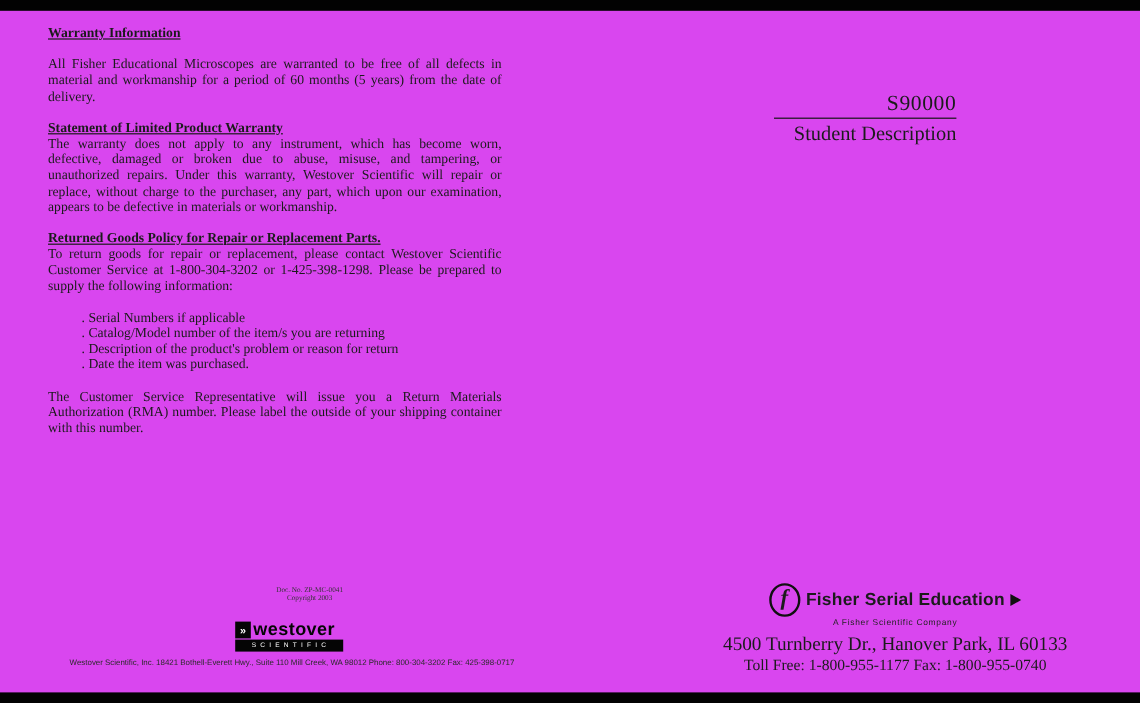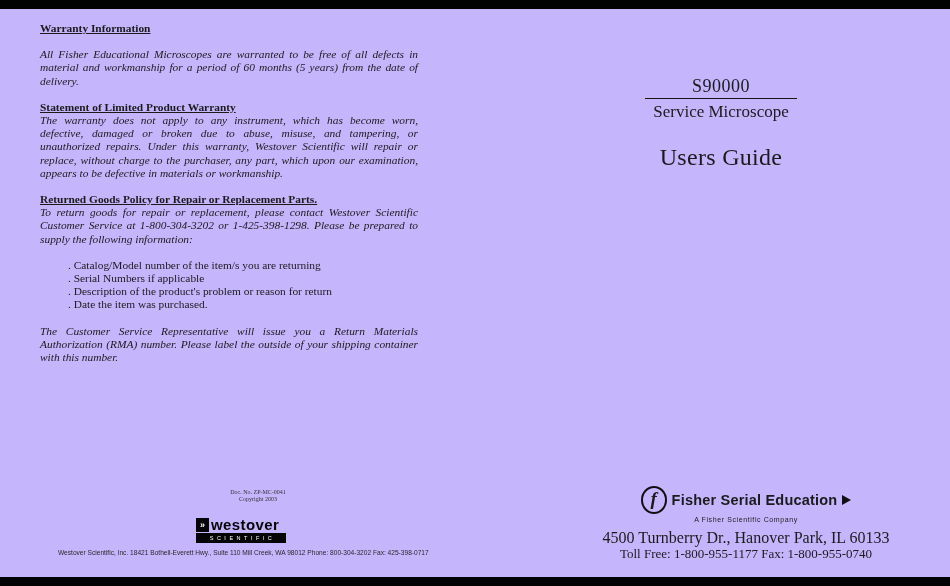--- a/index.html
+++ b/index.html
@@ -1,41 +1,41 @@
 <!DOCTYPE html>
 <html><head>
 <meta charset="utf-8">
 <style>
   html,body { margin:0; padding:0; background:#e8e8e8; }
   .page {
     position:relative; width:950px; height:586px; margin:0 auto;
-    background:#c4b5fd; color:#1b1b1b; overflow:hidden;
+    background:#d946ef; color:#1b1b1b; overflow:hidden;
     font-family:"Liberation Serif", serif;
   }
   .edge-bar { position:absolute; left:0; width:950px; height:9px; background:#020202; }
   .edge-bar.top { top:0; }
   .edge-bar.bottom { bottom:0; }
 
   
   .left-col {
     position:absolute; left:40px; top:22px; width:393px;
     font-size:11.4px; line-height:13.2px;
   }
   .sec-heading {
     margin:0; font-size:11.4px; font-weight:bold; text-decoration:underline;
   }
   .sec-heading.spaced-after { margin-bottom:13px; }
-  .para { margin:0 15px 13px 0; text-align:justify;font-style:italic; }
+  .para { margin:0 15px 13px 0; text-align:justify; }
   .para.last { margin-bottom:0; }
   .req-list { margin:13px 0 13px 28px; }
   .req-item { white-space:nowrap; }
 
   
   .title-block {
-    position:absolute; left:645px; top:76px; width:152px; text-align:center;
+    position:absolute; left:645px; top:76px; width:152px; text-align:right;
   }
   .model-no { font-size:18px; line-height:21px; letter-spacing:0.5px; }
   .model-rule { border-bottom:1.5px solid #161616; margin:1px 0 3px 0; }
   .product-name { font-size:17px; line-height:19px; }
   .guide-title { font-size:24px; line-height:26px; margin-top:23px; letter-spacing:0.3px; }
 
   
   .fisher-block { position:absolute; left:600px; top:486px; width:292px; text-align:center; }
   .fisher-row { display:flex; align-items:center; justify-content:center; gap:5px; }
   .fisher-circle {
@@ -92,34 +92,33 @@
     <p class="para">All Fisher Educational Microscopes are warranted to be free of all defects in material and workmanship for a period of 60 months (5 years) from the date of delivery.</p>
 
     <h3 class="sec-heading">Statement of Limited Product Warranty</h3>
     <p class="para">The warranty does not apply to any instrument, which has become worn, defective, damaged or broken due to abuse, misuse, and tampering, or unauthorized repairs. Under this warranty, Westover Scientific will repair or replace, without charge to the purchaser, any part, which upon our examination, appears to be defective in materials or workmanship.</p>
 
     <h3 class="sec-heading">Returned Goods Policy for Repair or Replacement Parts.</h3>
 
     <p class="para">To return goods for repair or replacement, please contact Westover Scientific Customer Service at 1-800-304-3202 or 1-425-398-1298. Please be prepared to supply the following information:</p>
 
     <div class="req-list">
+      <div class="req-item">. Serial Numbers if applicable</div>
       <div class="req-item">. Catalog/Model number of the item/s you are returning</div>
-      <div class="req-item">. Serial Numbers if applicable</div>
       <div class="req-item">. Description of the product's problem or reason for return</div>
       <div class="req-item">. Date the item was purchased.</div>
     </div>
 
     <p class="para last">The Customer Service Representative will issue you a Return Materials Authorization (RMA) number. Please label the outside of your shipping container with this number.</p>
   </div>
 
   <div class="title-block">
     <div class="model-no">S90000</div>
     <div class="model-rule"></div>
-    <div class="product-name">Service Microscope</div>
-    <div class="guide-title">Users Guide</div>
+    <div class="product-name">Student Description</div>
   </div>
 
   <div class="fisher-block">
     <div class="fisher-row">
       <span class="fisher-circle">f</span>
       <span class="fisher-brand">Fisher Serial Education</span>
       <span class="fisher-arrow"></span>
     </div>
     <div class="fisher-tagline">A Fisher Scientific Company</div>
     <div class="fisher-address">4500 Turnberry Dr., Hanover Park, IL 60133</div>

